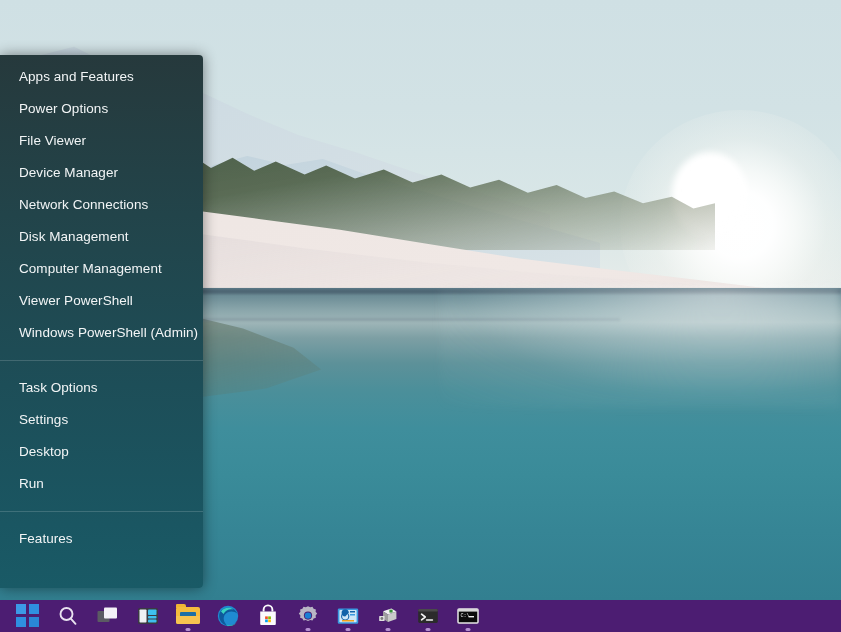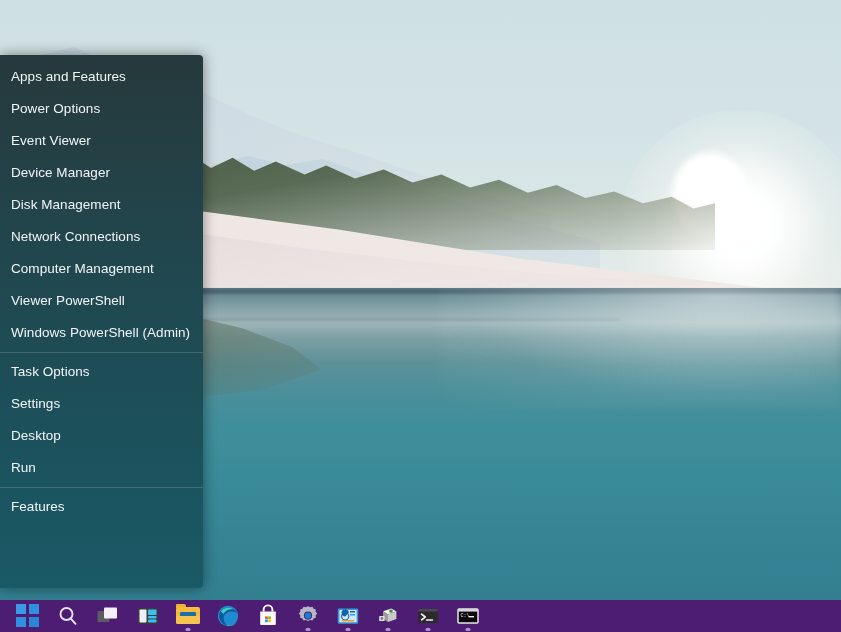--- a/index.html
+++ b/index.html
@@ -149,21 +149,21 @@
     position: absolute;
     left: 0; top: 55px;
     width: 203px; height: 533px;
     background: linear-gradient(to bottom, #26393c 0%, #22444a 30%, #1d4e58 62%, #1a5662 88%, #195a66 100%);
     box-shadow: 0 0 14px rgba(0,0,0,0.45);
     border-radius: 0 4px 4px 0;
     padding: 0;
     box-sizing: border-box;
     overflow: hidden;
   }
-  .menu-group { padding: 0; }
+  .menu-group { padding: 8px; }
   .menu-item {
     height: 32px;
     display: flex;
     align-items: center;
     padding: 0 10px 0 11px;
     color: #f2f5f6;
     font-size: 13.5px;
     line-height: 32px;
     white-space: nowrap;
     cursor: default;
@@ -250,30 +250,30 @@
   <div id="winx-menu">
 
     <div class="menu-group group-pad-top">
       <div class="menu-item">
         <span class="label">Apps and Features</span>
       </div>
       <div class="menu-item">
         <span class="label">Power Options</span>
       </div>
       <div class="menu-item">
-        <span class="label">Event Viewer</span>
+        <span class="label">File Viewer</span>
       </div>
       <div class="menu-item">
         <span class="label">Device Manager</span>
       </div>
       <div class="menu-item">
+        <span class="label">Network Connections</span>
+      </div>
+      <div class="menu-item">
         <span class="label">Disk Management</span>
-      </div>
-      <div class="menu-item">
-        <span class="label">Network Connections</span>
       </div>
       <div class="menu-item">
         <span class="label">Computer Management</span>
       </div>
       <div class="menu-item">
         <span class="label">Viewer PowerShell</span>
       </div>
       <div class="menu-item">
         <span class="label">Windows PowerShell (Admin)</span>
       </div>

